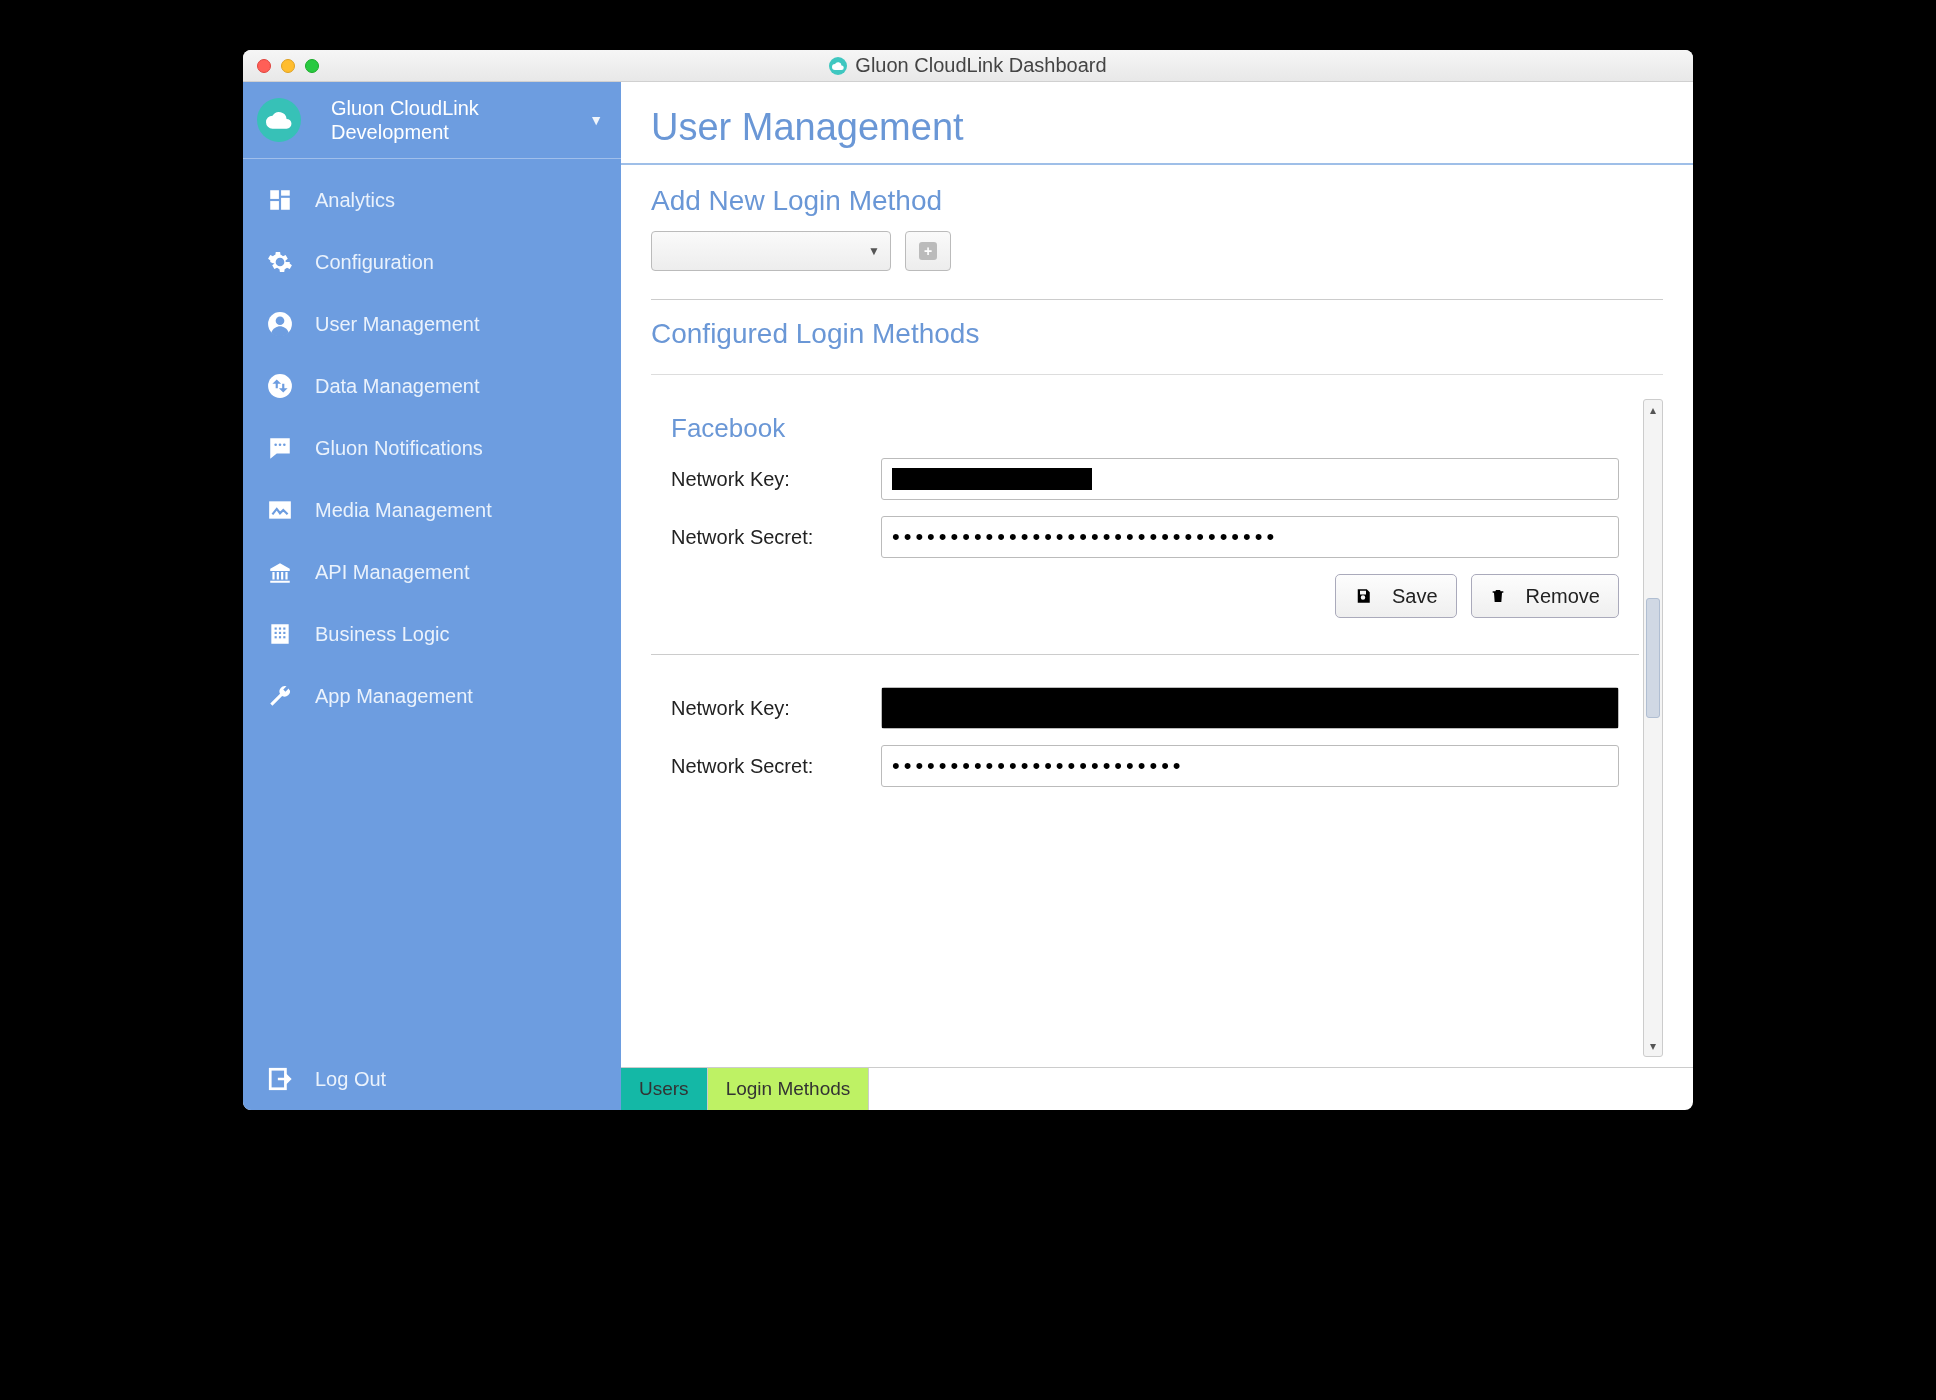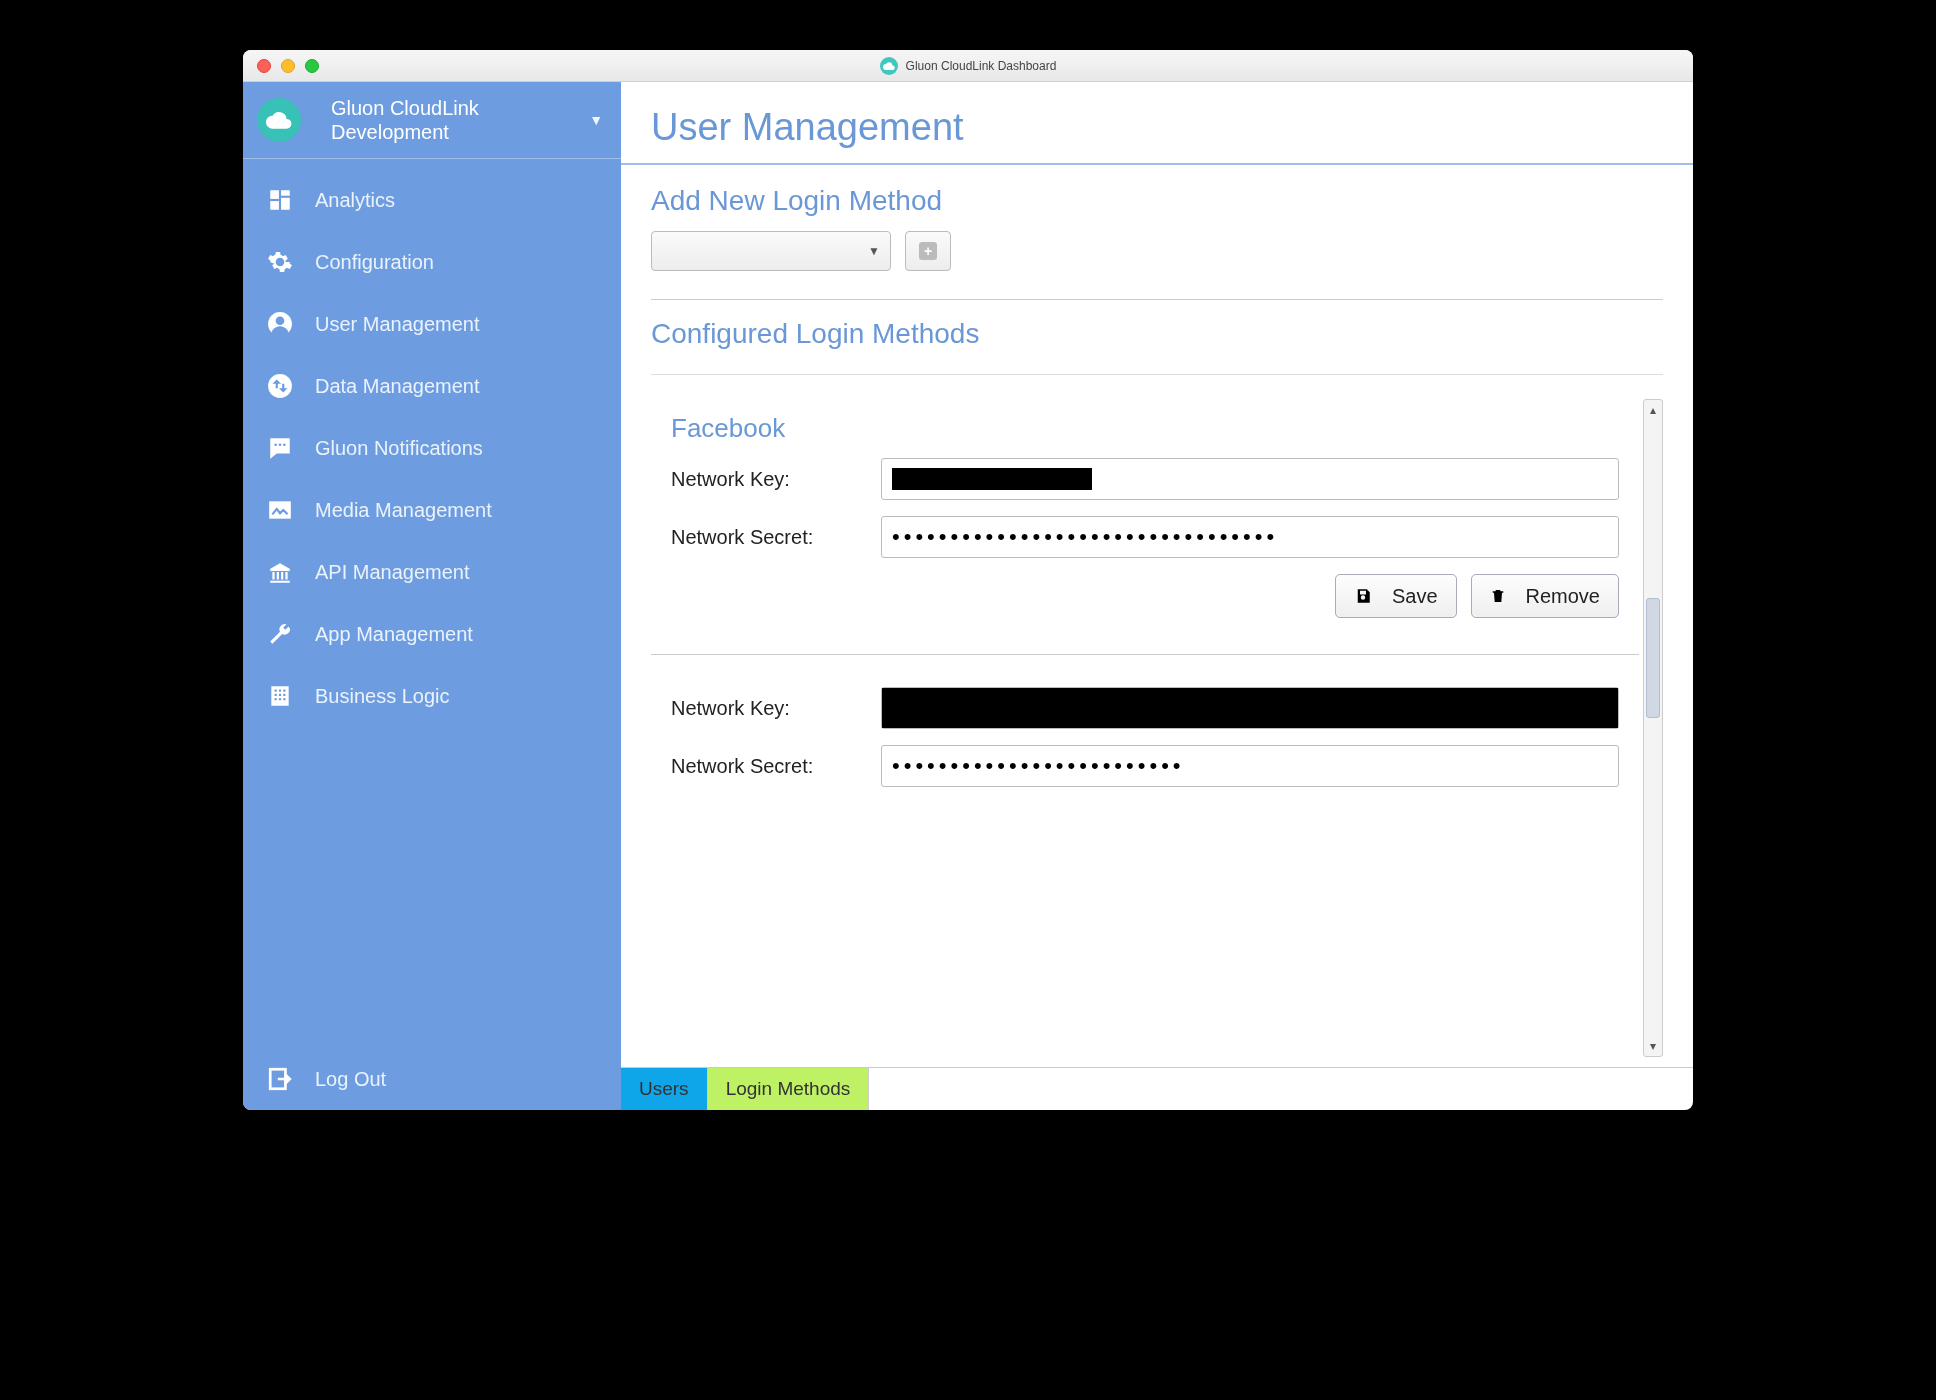--- a/index.html
+++ b/index.html
@@ -36,21 +36,21 @@
   gap: 10px;
   padding-left: 14px;
 }
 .tl { width: 14px; height: 14px; border-radius: 50%; }
 .tl.red { background:#ff5f57; border:1px solid #e0443e;}
 .tl.yellow { background:#ffbd2e; border:1px solid #dea123;}
 .tl.green { background:#28c940; border:1px solid #1aab29;}
 .title-center {
   position: absolute; left: 0; right: 0;
   display: flex; align-items: center; justify-content: center;
-  gap: 8px; font-size: 12px; color:#444;
+  gap: 8px; font-size: 20px; color:#444;
 }
 .cloud-icon-sm {
   width:18px;height:18px;border-radius:50%;
   background:#3fc7c0;display:flex;align-items:center;justify-content:center;
 }
 .body-area {
   flex:1; display:flex; min-height:0;
 }
 .sidebar {
   width: 378px;
@@ -135,21 +135,21 @@
 .vs-track { flex:1; width:100%; position:relative;}
 .vs-thumb {
   position:absolute; left:2px;right:2px;top:180px;height:120px;
   background:#d0d8e4;border:1px solid #b0bed2;border-radius:3px;
 }
 .tabs { display:flex;border-top:1px solid #ccc;}
 .tab {
   padding:10px 18px;font-size:19px;border-right:1px solid #ccc;
   background:#bef264;color:#333;cursor:pointer;
 }
-.tab.active { background:#0ea5e9;}
+.tab.active { background:#14b8a6;}
 svg { display:block; }
 </style>
 </head>
 <body>
 
 <div class="window">
   <div class="titlebar">
     <div class="traffic-lights">
       <div class="tl red"></div>
       <div class="tl yellow"></div>
@@ -244,42 +244,42 @@
           <span class="nav-icon">
             <svg width="26" height="26" viewBox="0 0 24 24" fill="#fff">
                 <path d="M3 9l9-5 9 5v2H3zM5 12h2v7H5zm4 0h2v7H9zm4 0h2v7h-2zm4 0h2v7h-2zM3 20h18v2H3z"></path>
               </svg>
           </span>
           <span>API Management</span>
         </div>
         <div class="nav-item">
           <span class="nav-icon">
             <svg width="26" height="26" viewBox="0 0 24 24" fill="#fff">
-                <path d="M21 6a5 5 0 01-7 6L5 21l-2-2 9-9a5 5 0 016-7l-3 3 2 2 3-3c.3.6.5 1.3.5 2z"></path>
-              </svg>
-          </span>
-          <span>App Management</span>
-        </div>
-        <div class="nav-item">
-          <span class="nav-icon">
-            <svg width="26" height="26" viewBox="0 0 24 24" fill="#fff">
                 <rect x="4" y="3" width="16" height="18"></rect>
                 <rect x="7" y="6" width="2" height="2" fill="#6d9de0"></rect>
                 <rect x="11" y="6" width="2" height="2" fill="#6d9de0"></rect>
                 <rect x="15" y="6" width="2" height="2" fill="#6d9de0"></rect>
                 <rect x="7" y="10" width="2" height="2" fill="#6d9de0"></rect>
                 <rect x="11" y="10" width="2" height="2" fill="#6d9de0"></rect>
                 <rect x="15" y="10" width="2" height="2" fill="#6d9de0"></rect>
                 <rect x="7" y="14" width="2" height="2" fill="#6d9de0"></rect>
                 <rect x="11" y="14" width="2" height="2" fill="#6d9de0"></rect>
                 <rect x="15" y="14" width="2" height="2" fill="#6d9de0"></rect>
               </svg>
           </span>
           <span>Business Logic</span>
         </div>
+        <div class="nav-item">
+          <span class="nav-icon">
+            <svg width="26" height="26" viewBox="0 0 24 24" fill="#fff">
+                <path d="M21 6a5 5 0 01-7 6L5 21l-2-2 9-9a5 5 0 016-7l-3 3 2 2 3-3c.3.6.5 1.3.5 2z"></path>
+              </svg>
+          </span>
+          <span>App Management</span>
+        </div>
       </div>
 
       <div class="sidebar-bottom">
         <div class="nav-item">
           <span class="nav-icon">
             <svg width="26" height="26" viewBox="0 0 24 24" fill="none" stroke="#fff" stroke-width="2.5">
                 <rect x="3" y="3" width="14" height="18" fill="none"></rect>
                 <path d="M10 12h11M17 8l4 4-4 4" fill="none"></path>
               </svg>
           </span>

